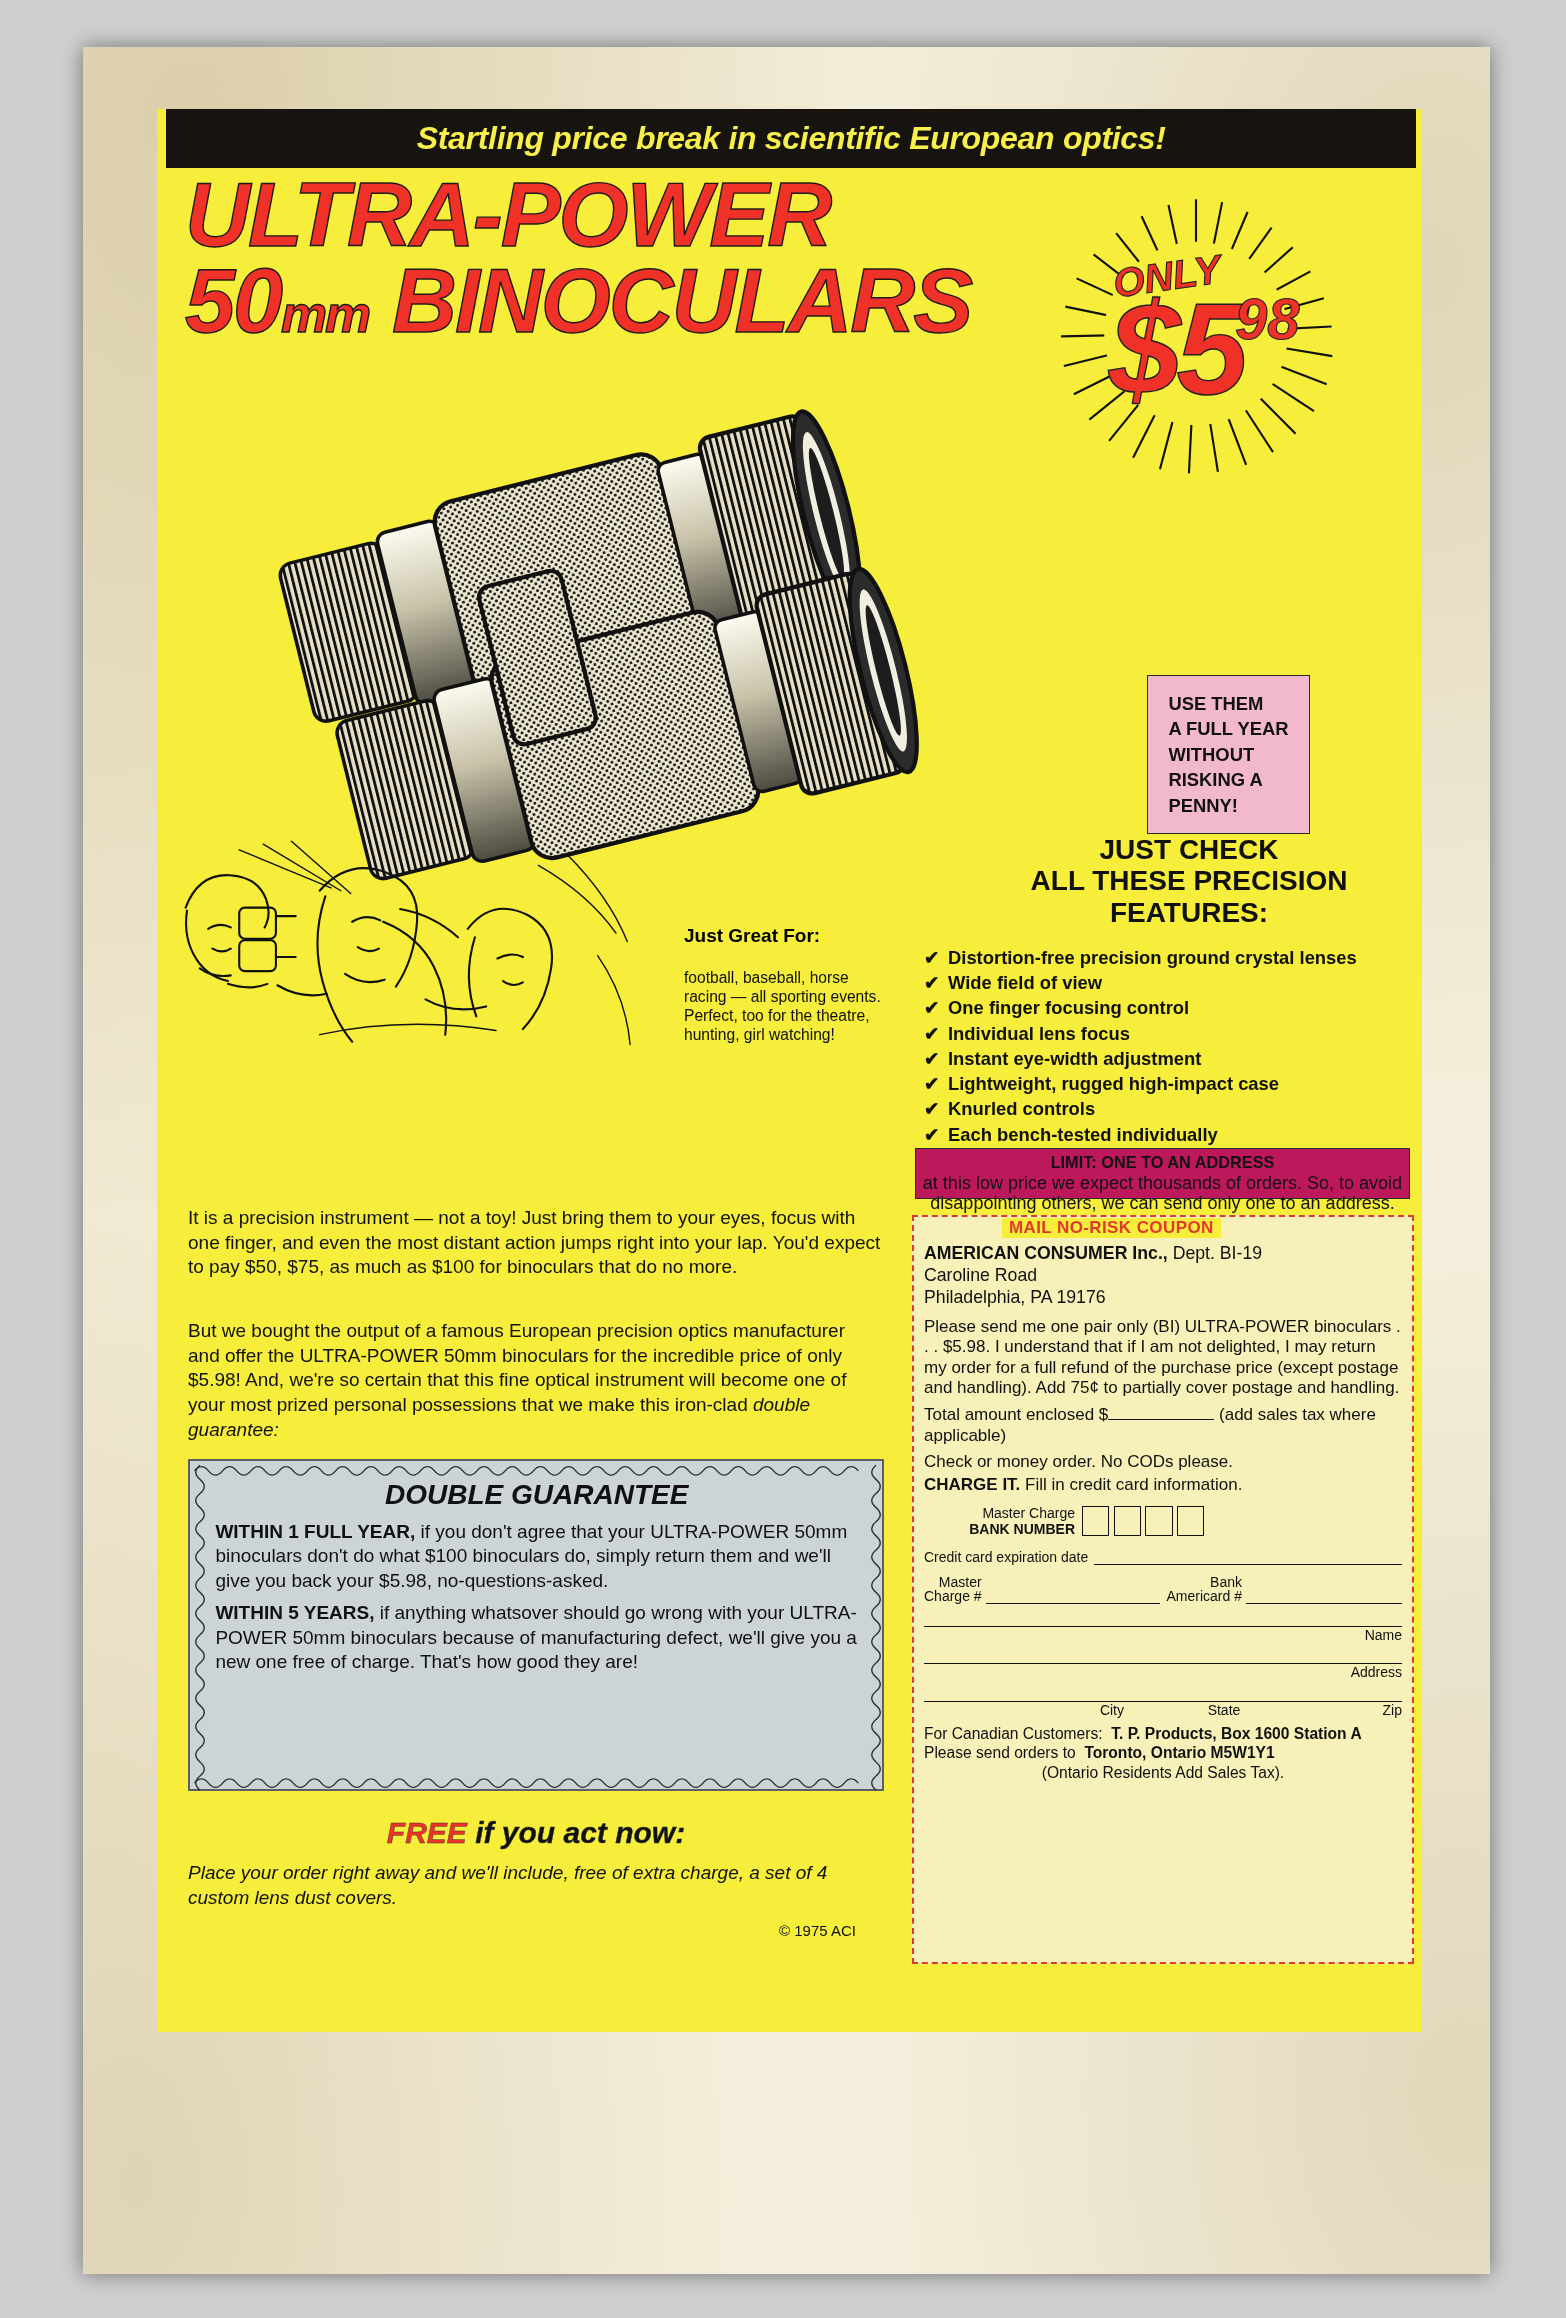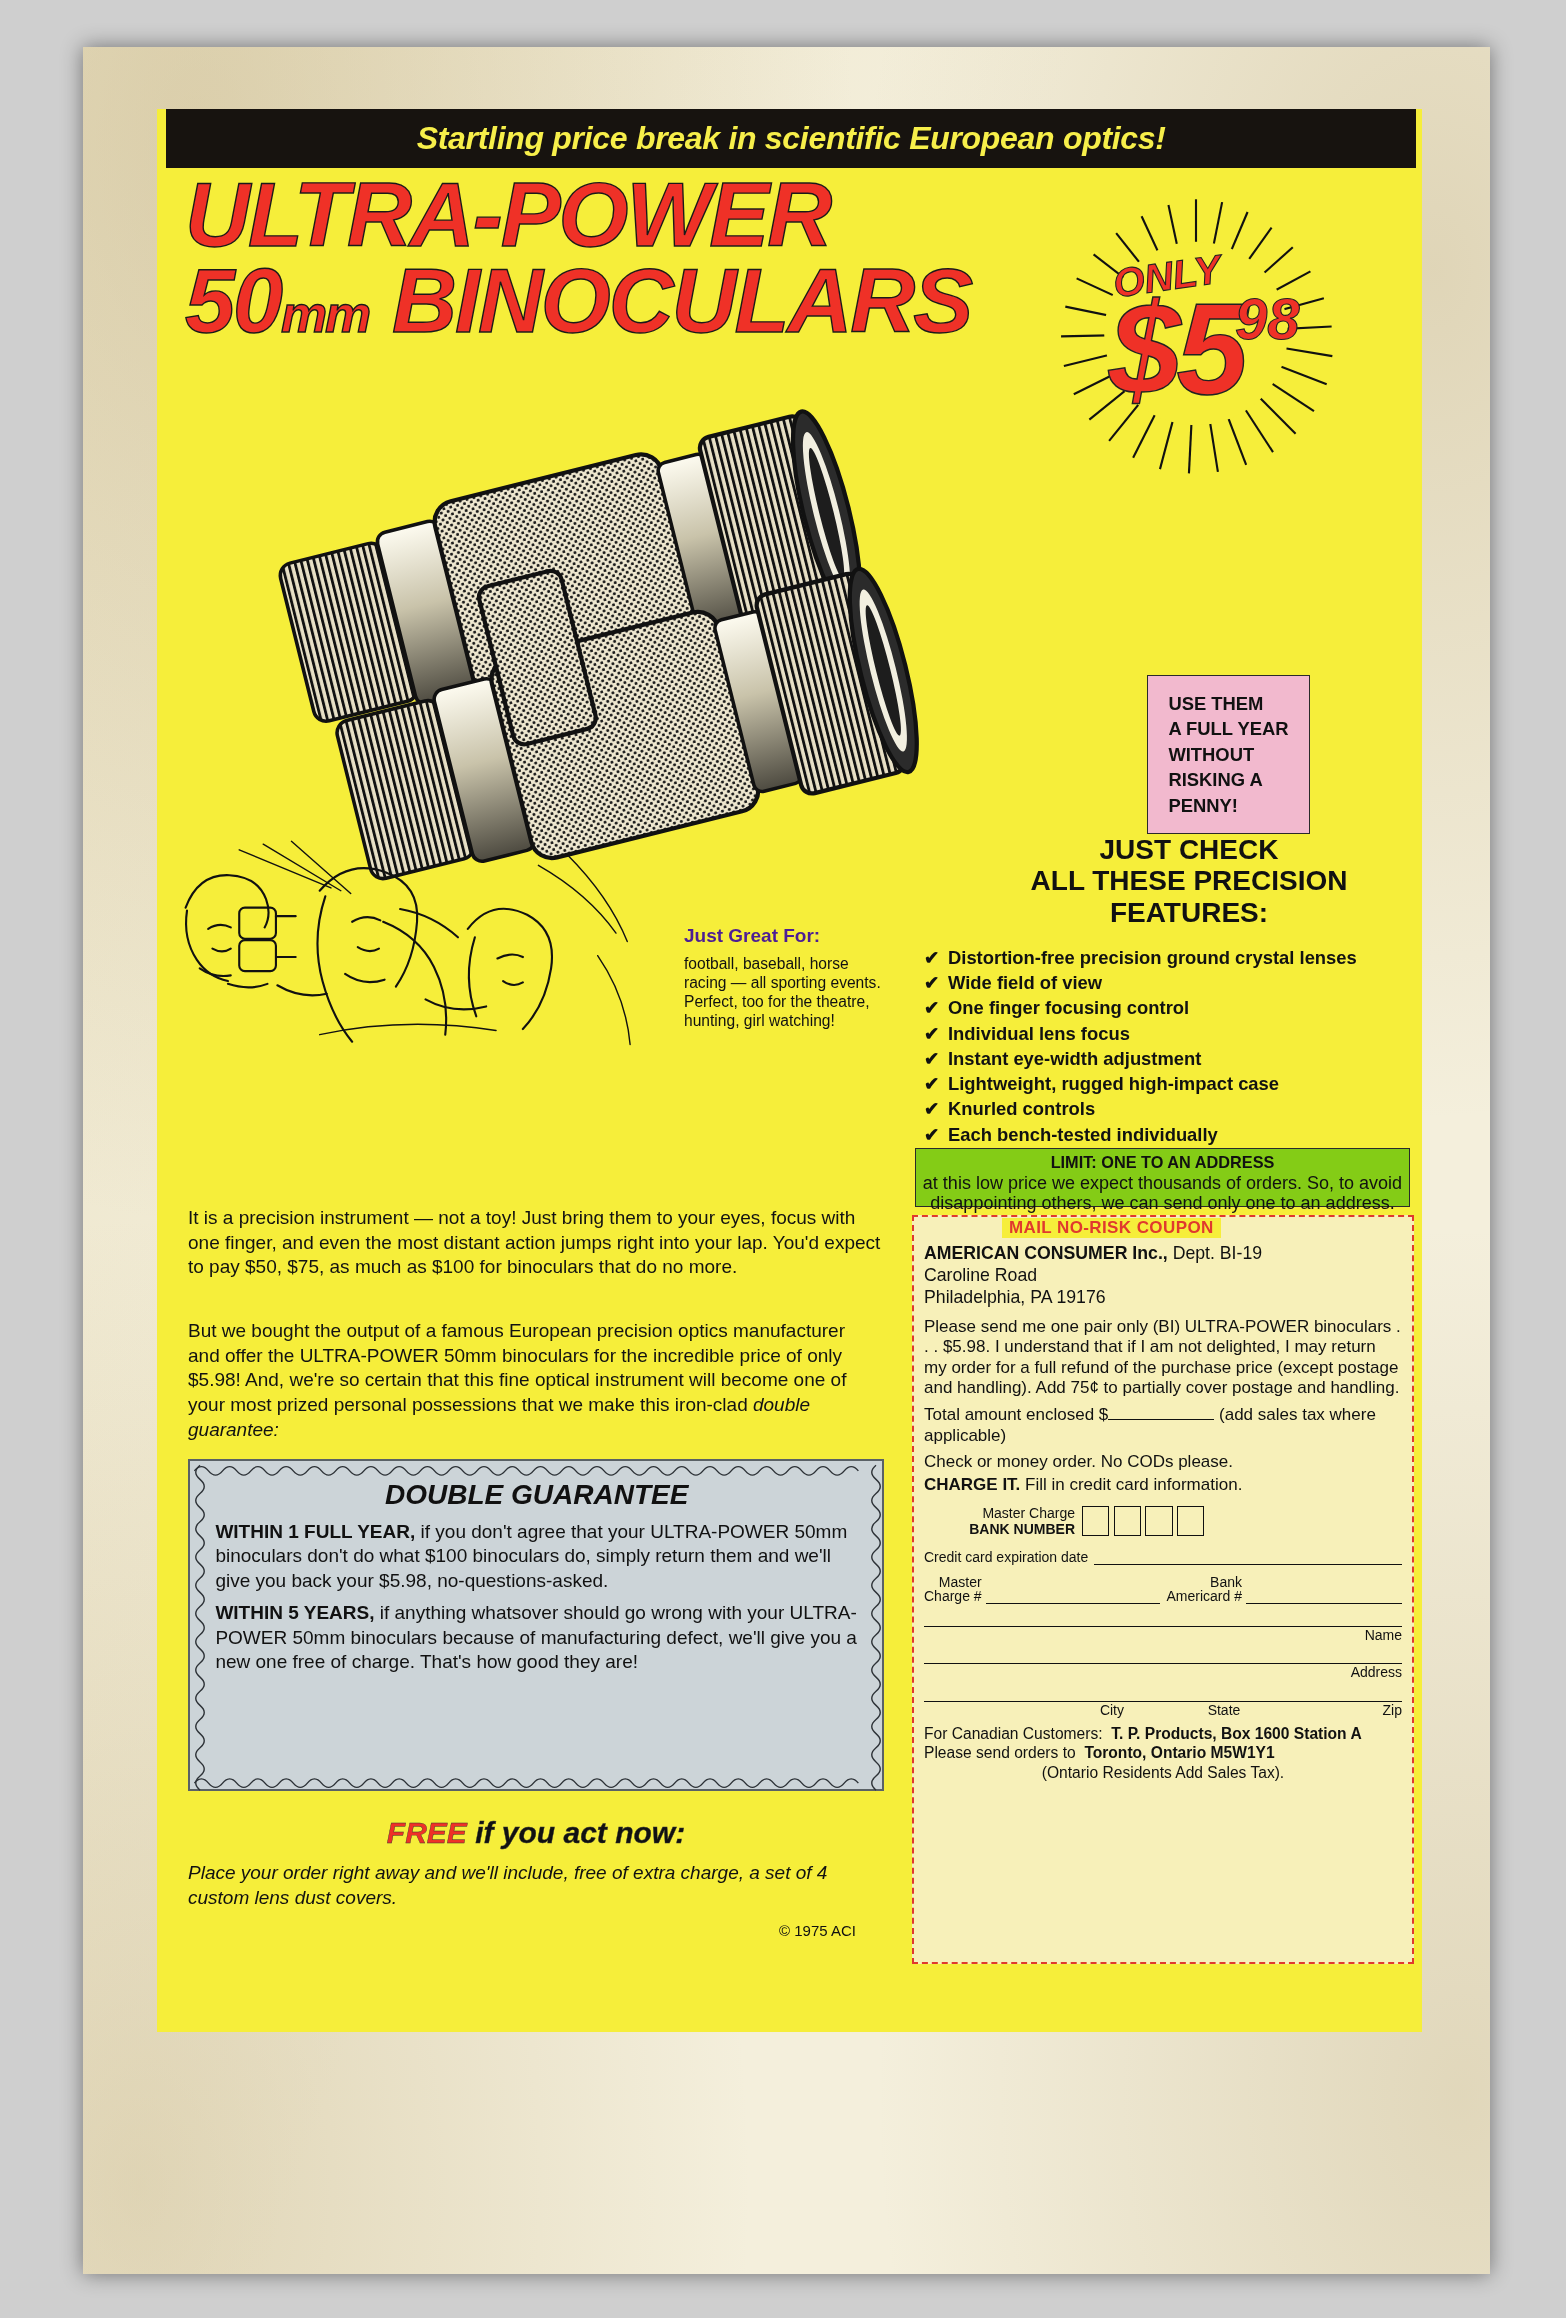--- a/index.html
+++ b/index.html
@@ -134,22 +134,22 @@
 
   
   .jgf {
     position: absolute;
     left: 527px; top: 816px;
     width: 198px;
   }
   .jgf-title {
     font-weight: bold;
     font-size: 19px;
-    color: #4c1d95;
-    margin-bottom: 7px;
+    color: #000000;
+    margin-bottom: 21px;
   }
   .jgf-body {
     font-size: 15.6px;
     line-height: 1.22;
     color: #111;
   }
 
   
   .feat-title {
     position: absolute;
@@ -178,22 +178,22 @@
   .feat-row .chk {
     width: 24px;
     flex: none;
     font-size: 18.4px;
   }
 
   
   .limit {
     position: absolute;
     left: 758px; top: 1039px;
-    width: 495px; height: 59px;
-    background: #84cc16;
+    width: 495px; height: 51px;
+    background: #be185d;
     border: 1.4px solid #2a2a2a;
     box-sizing: border-box;
     padding: 3.5px 5.7px;
   }
   .limit-title {
     text-align: center;
     font-weight: bold;
     font-size: 16.3px;
     color: #111;
   }

